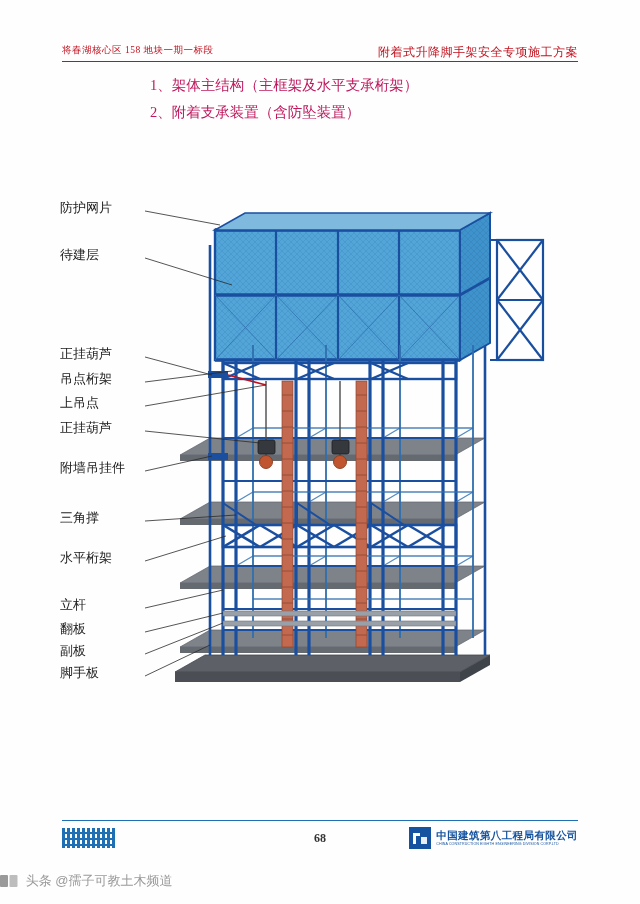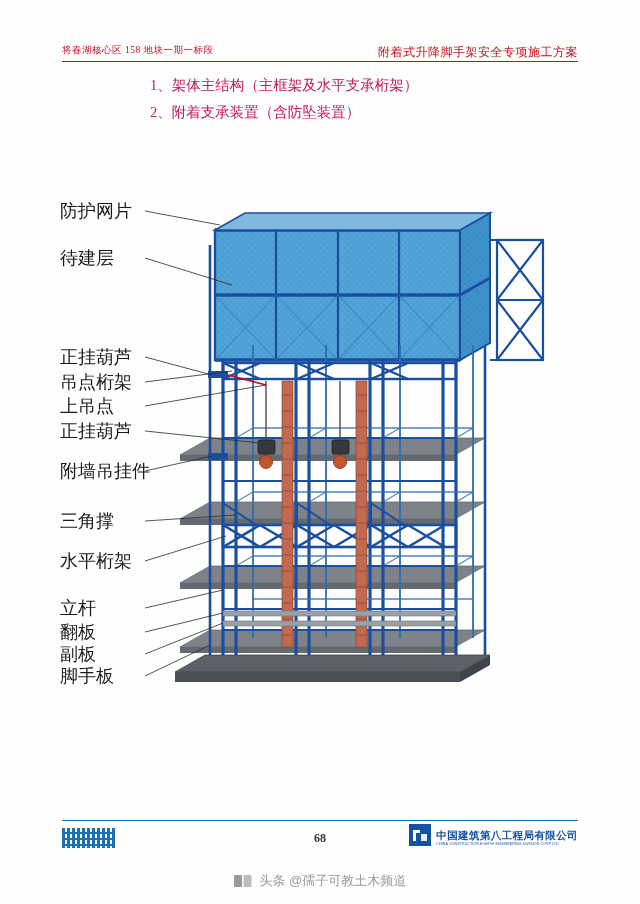--- a/index.html
+++ b/index.html
@@ -78,21 +78,21 @@
     left: 60px;
     top: 185px;
     width: 520px;
     height: 540px;
   }
   .figure svg { display: block; }
 
   .callout {
     position: absolute;
     font-family: "Liberation Serif", serif;
-    font-size: 18px;
+    font-size: 13px;
     color: #1a1a1a;
     white-space: nowrap;
   }
 
   
   .footer-rule {
     position: absolute;
     left: 62px;
     top: 820px;
     width: 516px;
@@ -116,20 +116,21 @@
     font-size: 12px;
     color: #333;
     font-weight: bold;
   }
   .footer-company {
     position: absolute;
     right: 62px;
     top: 824px;
     height: 28px;
     display: flex;
+    align-items: center;
     gap: 5px;
   }
   .cscec-mark {
     width: 22px;
     height: 22px;
     position: relative;
     flex: 0 0 auto;
   }
   .footer-company-text {
     display: flex;
@@ -152,21 +153,21 @@
     letter-spacing: 0.1px;
     white-space: nowrap;
   }
 
   
   .attribution {
     position: absolute;
     left: 0;
     top: 872px;
     width: 640px;
-    text-align: center;
+    text-align: left;
     font-family: "Liberation Sans", sans-serif;
     font-size: 13px;
     color: #9a9a9a;
     white-space: nowrap;
   }
   .attr-logo {
     display: inline-block;
     vertical-align: -3px;
     margin-right: 4px;
   }

